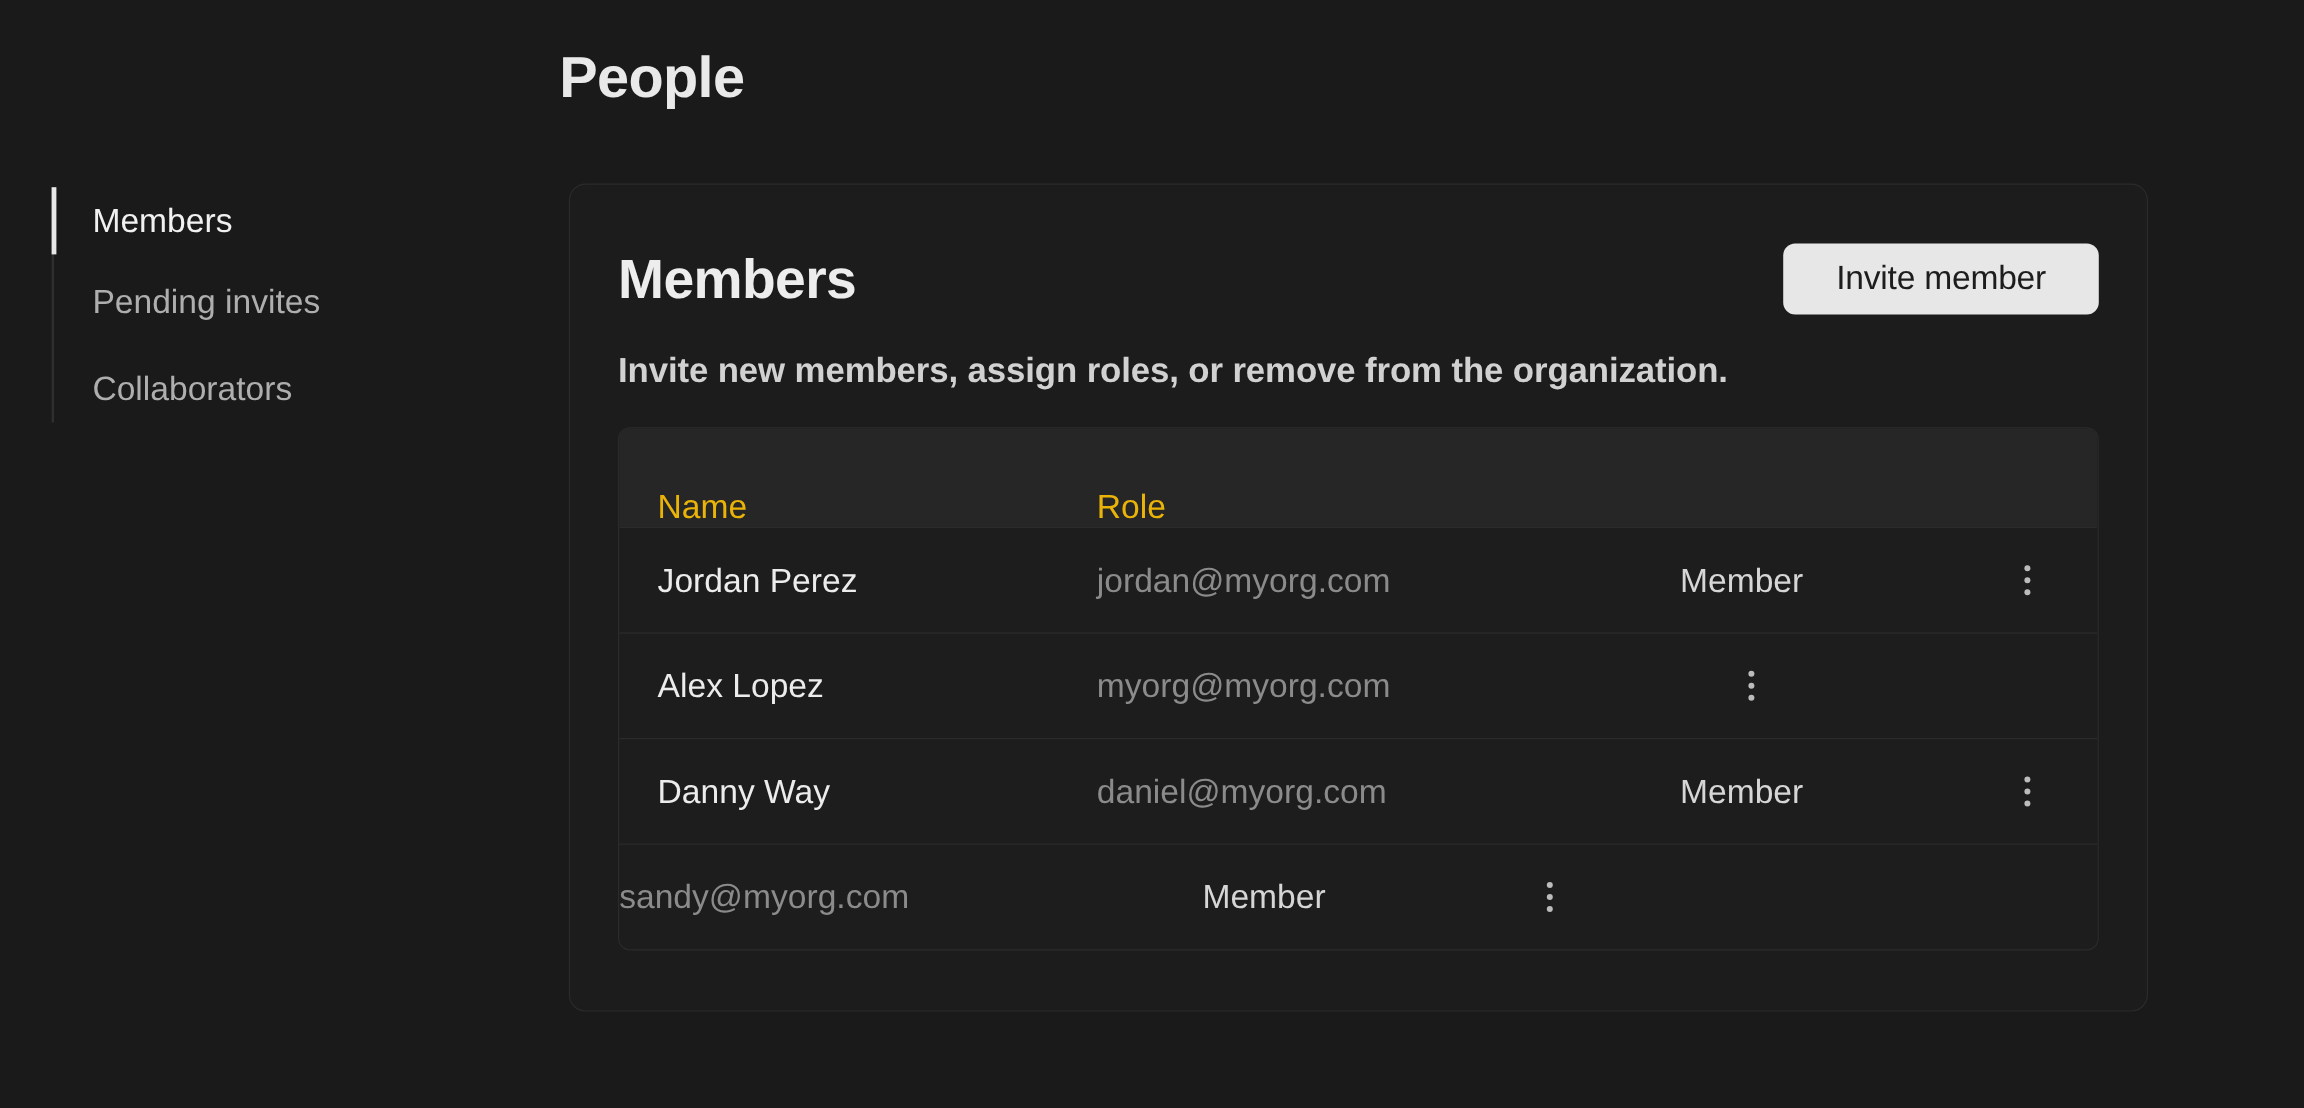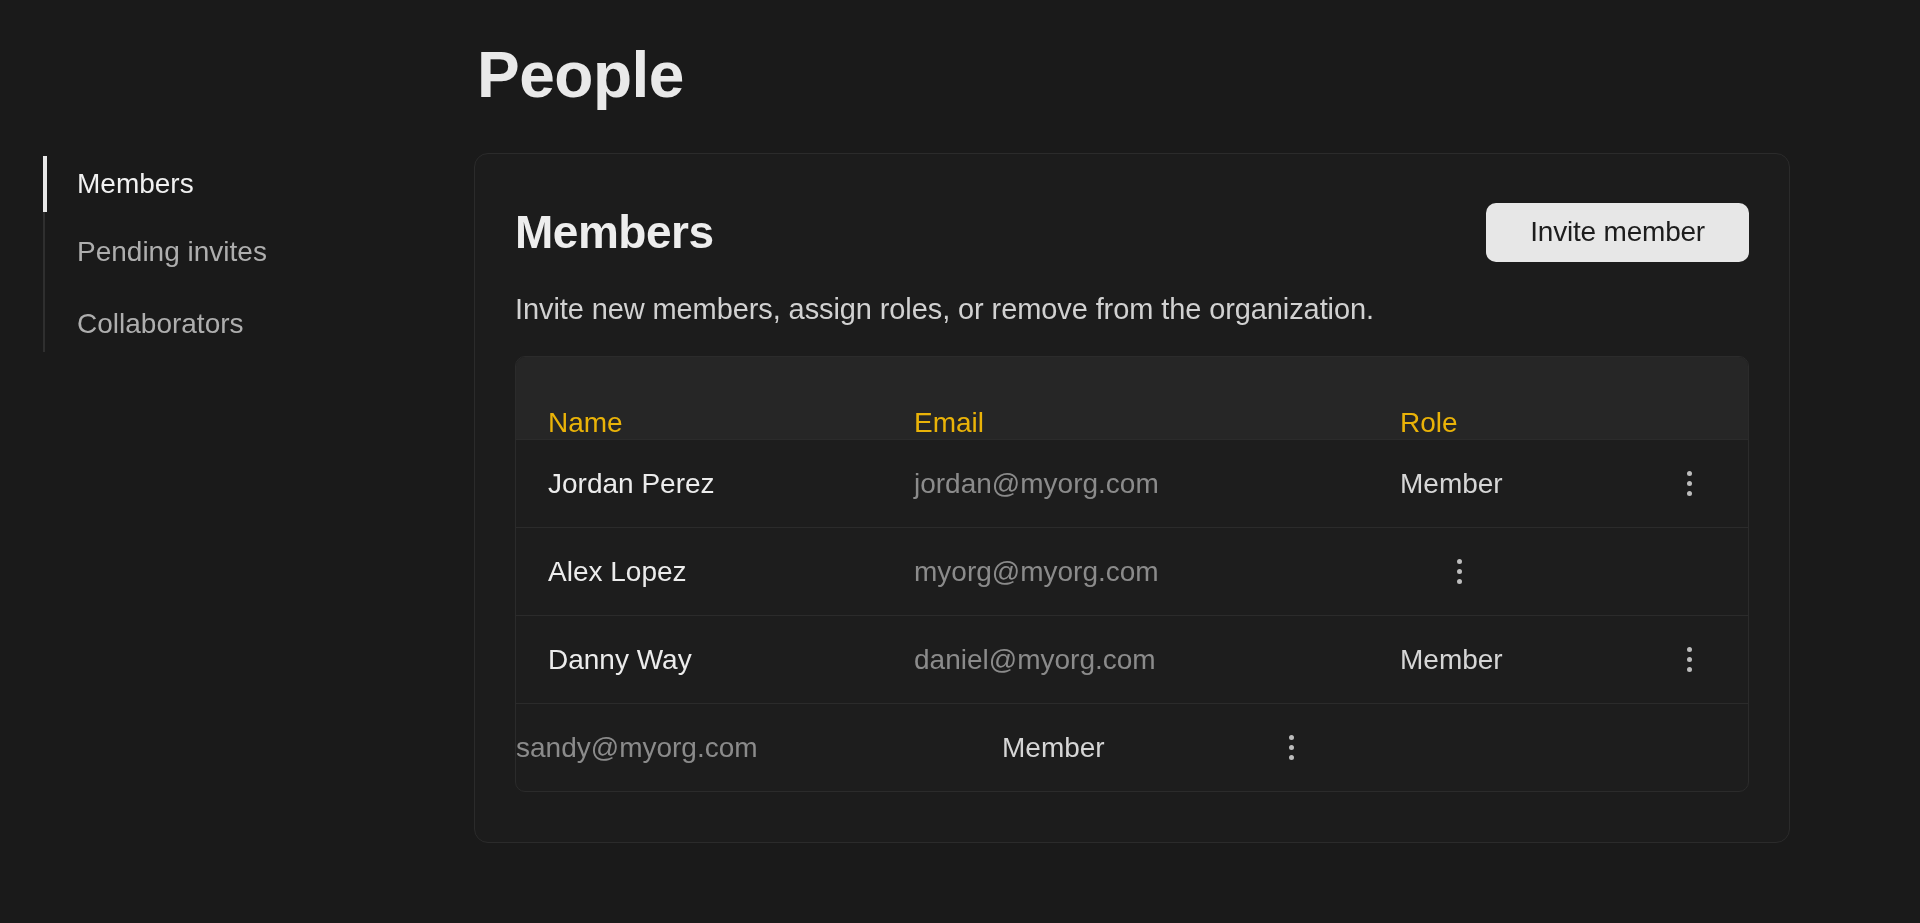--- a/index.html
+++ b/index.html
@@ -12,22 +12,22 @@
   *{box-sizing:border-box; margin:0; padding:0;}
   html,body{width:1920px; height:923px; overflow:hidden;}
   body{
     background:var(--page_bg,#1a1a1a);
     font-family:"Liberation Sans","DejaVu Sans",sans-serif;
     color:#ececec;
     position:relative;
   }
   
   .page-title{
-    position:absolute; left:477px; top:38px;
-    font-size:64px; font-weight:700; letter-spacing:-0.5px; color:#e9e9e9;
+    position:absolute; left:466px; top:38px;
+    font-size:48px; font-weight:700; letter-spacing:-0.5px; color:#e9e9e9;
   }
   
   .side-nav{
     position:absolute; left:43px; top:156px;
     border-left:2px solid var(--rail,#2f2f2f);
     padding-left:32px;
   }
   .nav-item{
     position:relative; height:56px; display:flex; align-items:center;
     font-size:28px; font-weight:500; color:#aeaeae; cursor:pointer;
@@ -54,21 +54,21 @@
   .card-heading{
     font-size:46px; font-weight:700; letter-spacing:-0.5px; color:#ededed;
   }
   .invite-btn{
     height:59px; padding:0 44px; border:none; border-radius:10px;
     background:var(--button_bg,#e7e7e7); color:var(--button_text,#1d1d1d);
     font-family:inherit; font-size:28px; font-weight:500; cursor:pointer;
     letter-spacing:-0.2px;
   }
   .card-desc{
-    margin-top:31px; font-size:29px; font-weight:400; color:#d1d1d1;
+    margin-top:31px; font-size:29px; font-weight:700; color:#d1d1d1;
     letter-spacing:-0.1px;
   }
   
   .table{
     margin-top:30px;
     border:1px solid var(--card_border,#2b2b2b);
     border-radius:10px;
     overflow:hidden;
     background:var(--table_row_bg,#1d1d1d);
   }
@@ -112,21 +112,20 @@
   <div class="card-header">
     <h2 class="card-heading">Members</h2>
     <button class="invite-btn">Invite member</button>
   </div>
 
   <p class="card-desc">Invite new members, assign roles, or remove from the organization.</p>
 
   <div class="table">
     <div class="thead">
       <div class="col-name">Name</div>
-      <div class="col-email">Email</div>
       <div class="col-role">Role</div>
       <div class="col-act"></div>
     </div>
 
     <div class="trow">
       <div class="col-name cell-name">Jordan Perez</div>
       <div class="col-email cell-email">jordan@myorg.com</div>
       <div class="col-role cell-role">Member</div>
       <div class="col-act">
         <span class="kebab">

